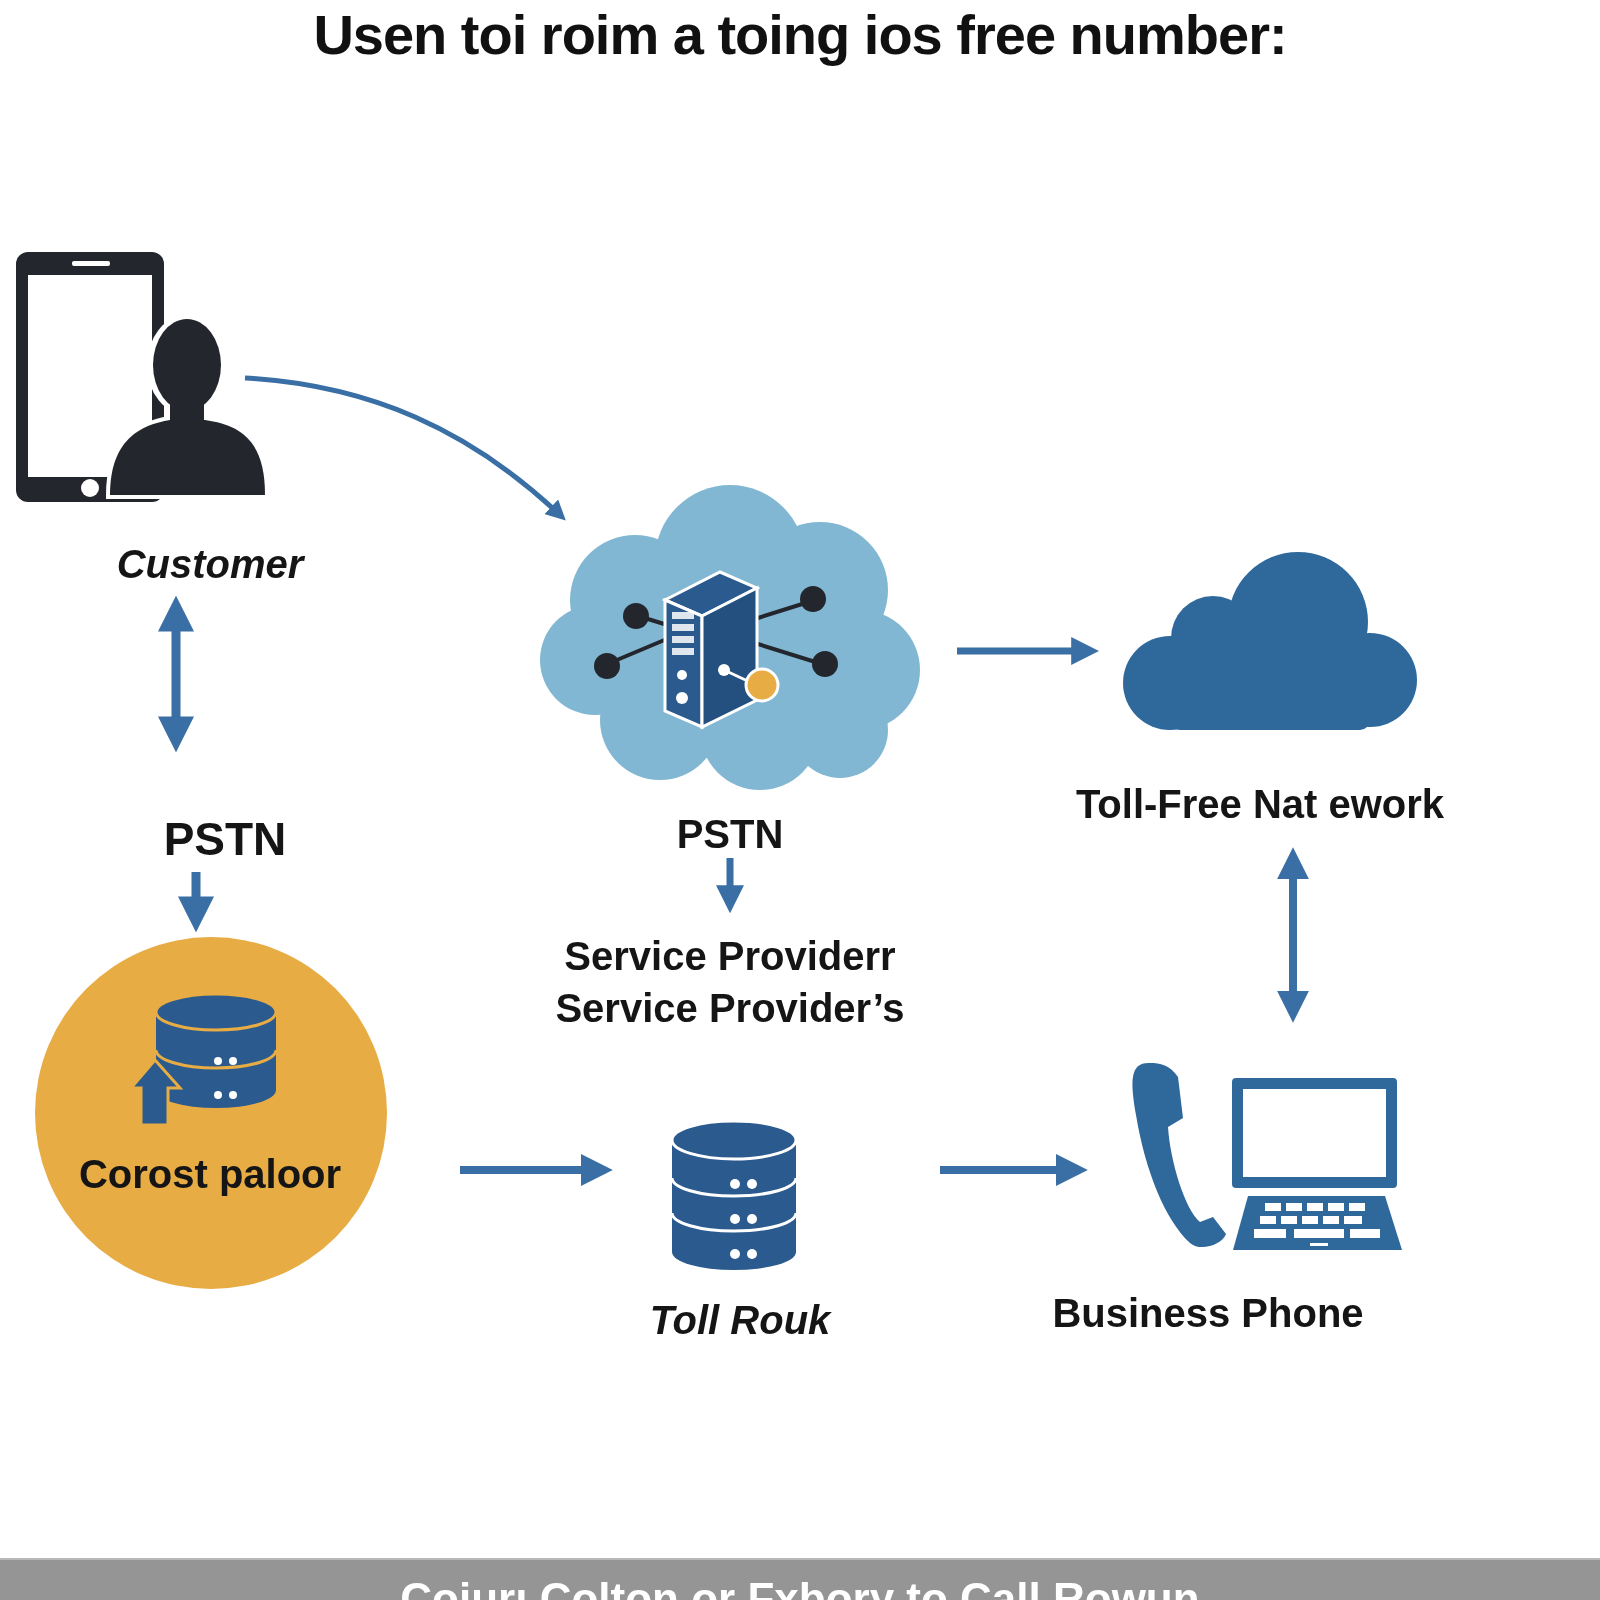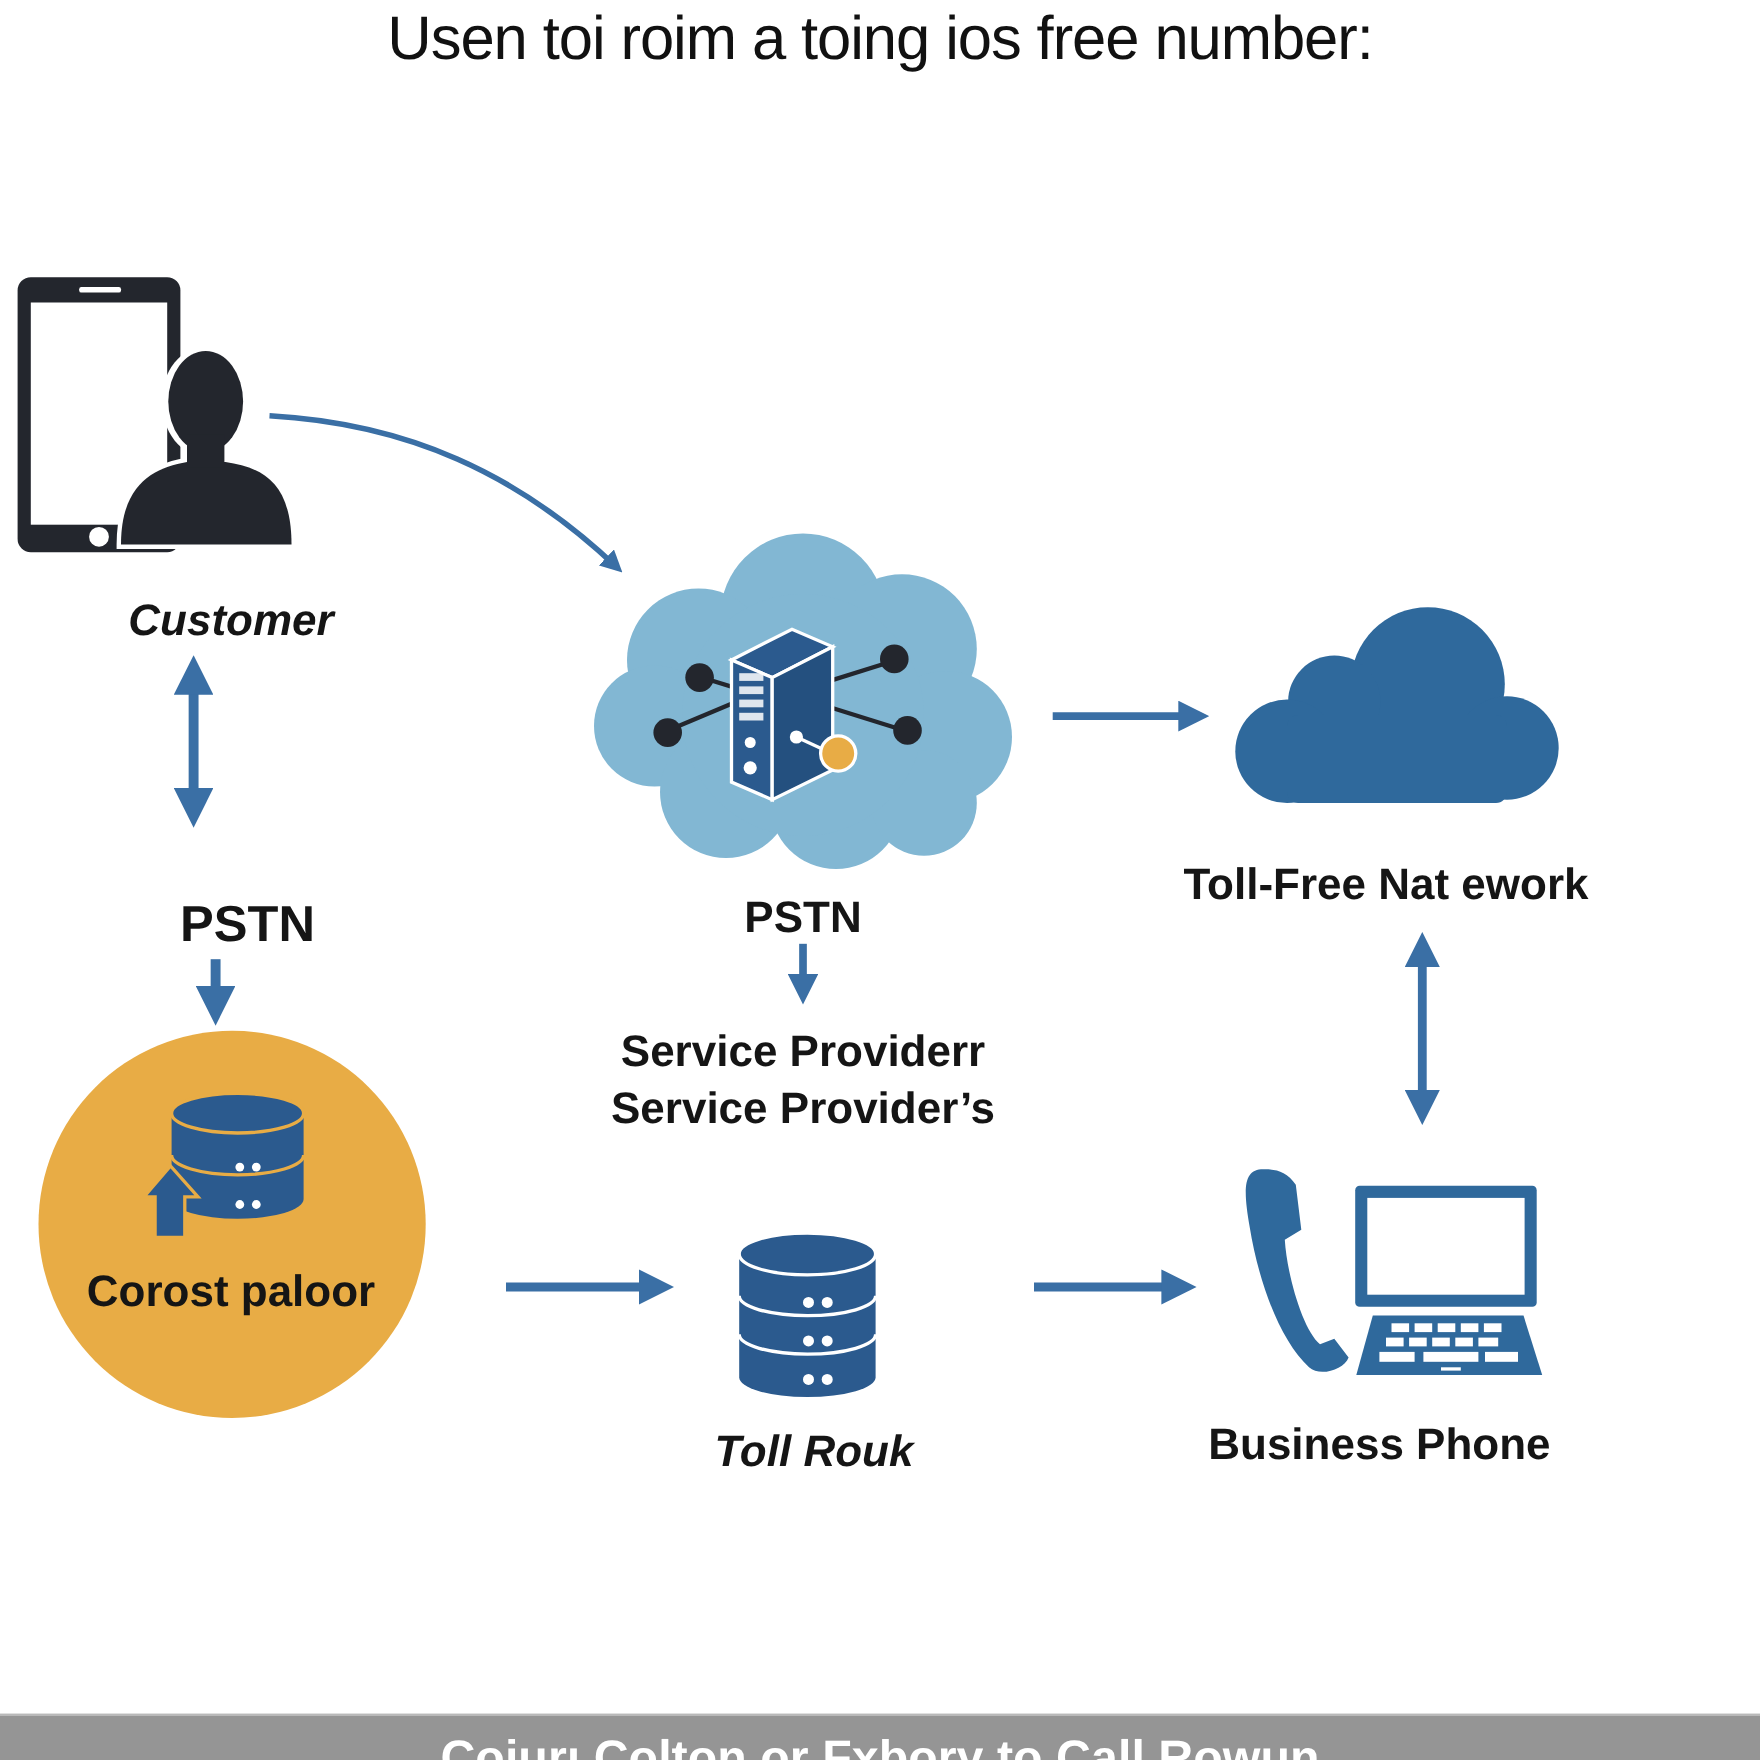--- a/index.html
+++ b/index.html
@@ -1,19 +1,19 @@
 <!DOCTYPE html>
 <html><head>
 <meta charset="utf-8">
 <style>
   html, body { margin:0; padding:0; }
   body { width:1600px; height:1600px; background:#ffffff; position:relative; overflow:hidden;
          font-family:"Liberation Sans", "DejaVu Sans", sans-serif; color:#111; }
   .abs { position:absolute; }
-  .title { left:0; width:1600px; top:2px; text-align:center; font-size:56px; font-weight:normal;
+  .title { left:0; width:1600px; top:2px; text-align:center; font-size:56px; font-weight:bold;
            letter-spacing:-1px; color:#111; padding-left:-30px; }
   .label { font-weight:bold; color:#151515; text-align:center; white-space:nowrap; }
   .lbl-40 { font-size:40px; }
   .lbl-44 { font-size:46px; }
   svg.diagram { position:absolute; left:0; top:0; }
   .footer { left:0; top:1558px; width:1600px; height:42px; background:#959595; overflow:hidden;
             border-top:2px solid #b9b9b9; }
   .footer-text { position:absolute; left:0; width:1600px; top:14px; text-align:center;
                  font-size:44px; font-weight:bold; color:#ffffff; }
 </style>
@@ -158,19 +158,19 @@
 <div class="abs label lbl-40" style="left:1000px; top:782px; width:520px;">Toll-Free Nat ework</div>
 
 <div class="abs label lbl-40" style="left:480px; top:930px; width:500px; line-height:52px;">
   <div>Service Providerr</div>
   <div>Service Provider’s</div>
 </div>
 
 <div class="abs label lbl-40" style="left:40px; top:1152px; width:340px;">Corost paloor</div>
 <div class="abs label lbl-40" style="left:610px; top:1298px; width:260px;font-style:italic;">Toll Rouk</div>
 
-<div class="abs label lbl-40" style="left:1044px; top:1286px; width:420px; line-height:54px;">
+<div class="abs label lbl-40" style="left:998px; top:1286px; width:420px; line-height:54px;">
   <div>Business Phone</div>
 </div>
 
 <div class="abs footer">
   <div class="footer-text">Coiurı Colton or Fxbory to Call Rowun</div>
 </div>
 
 </body></html>

